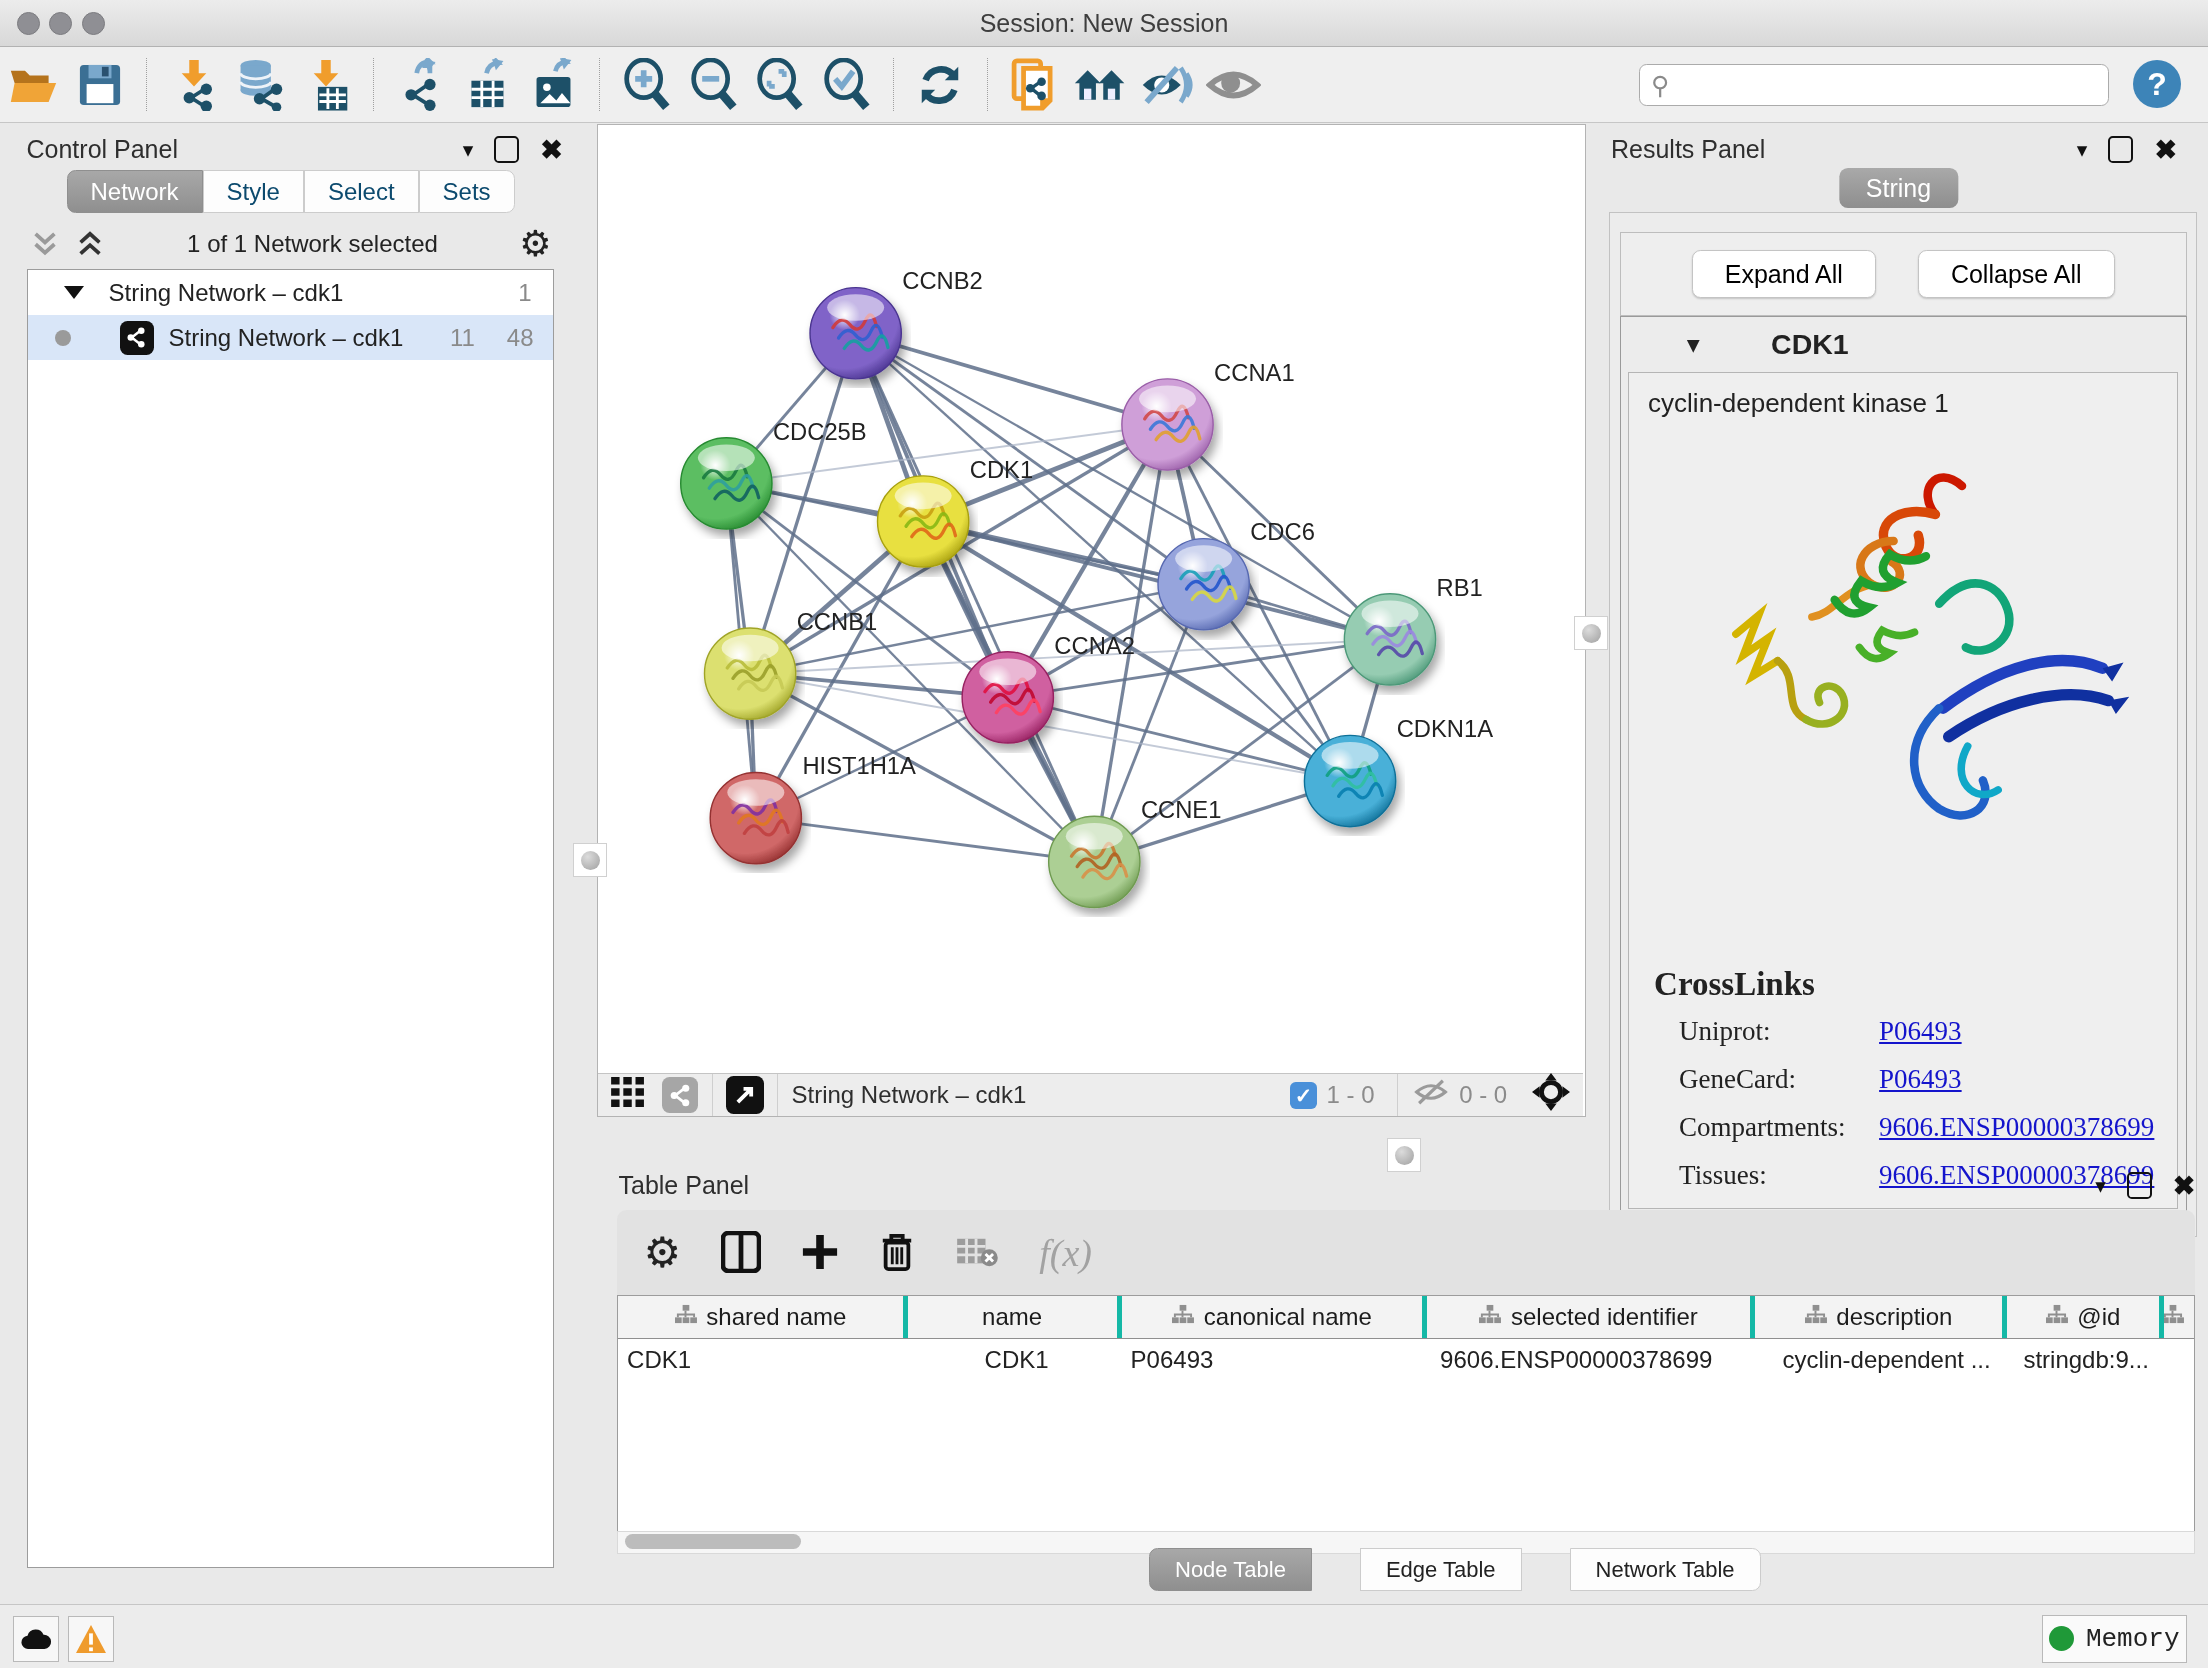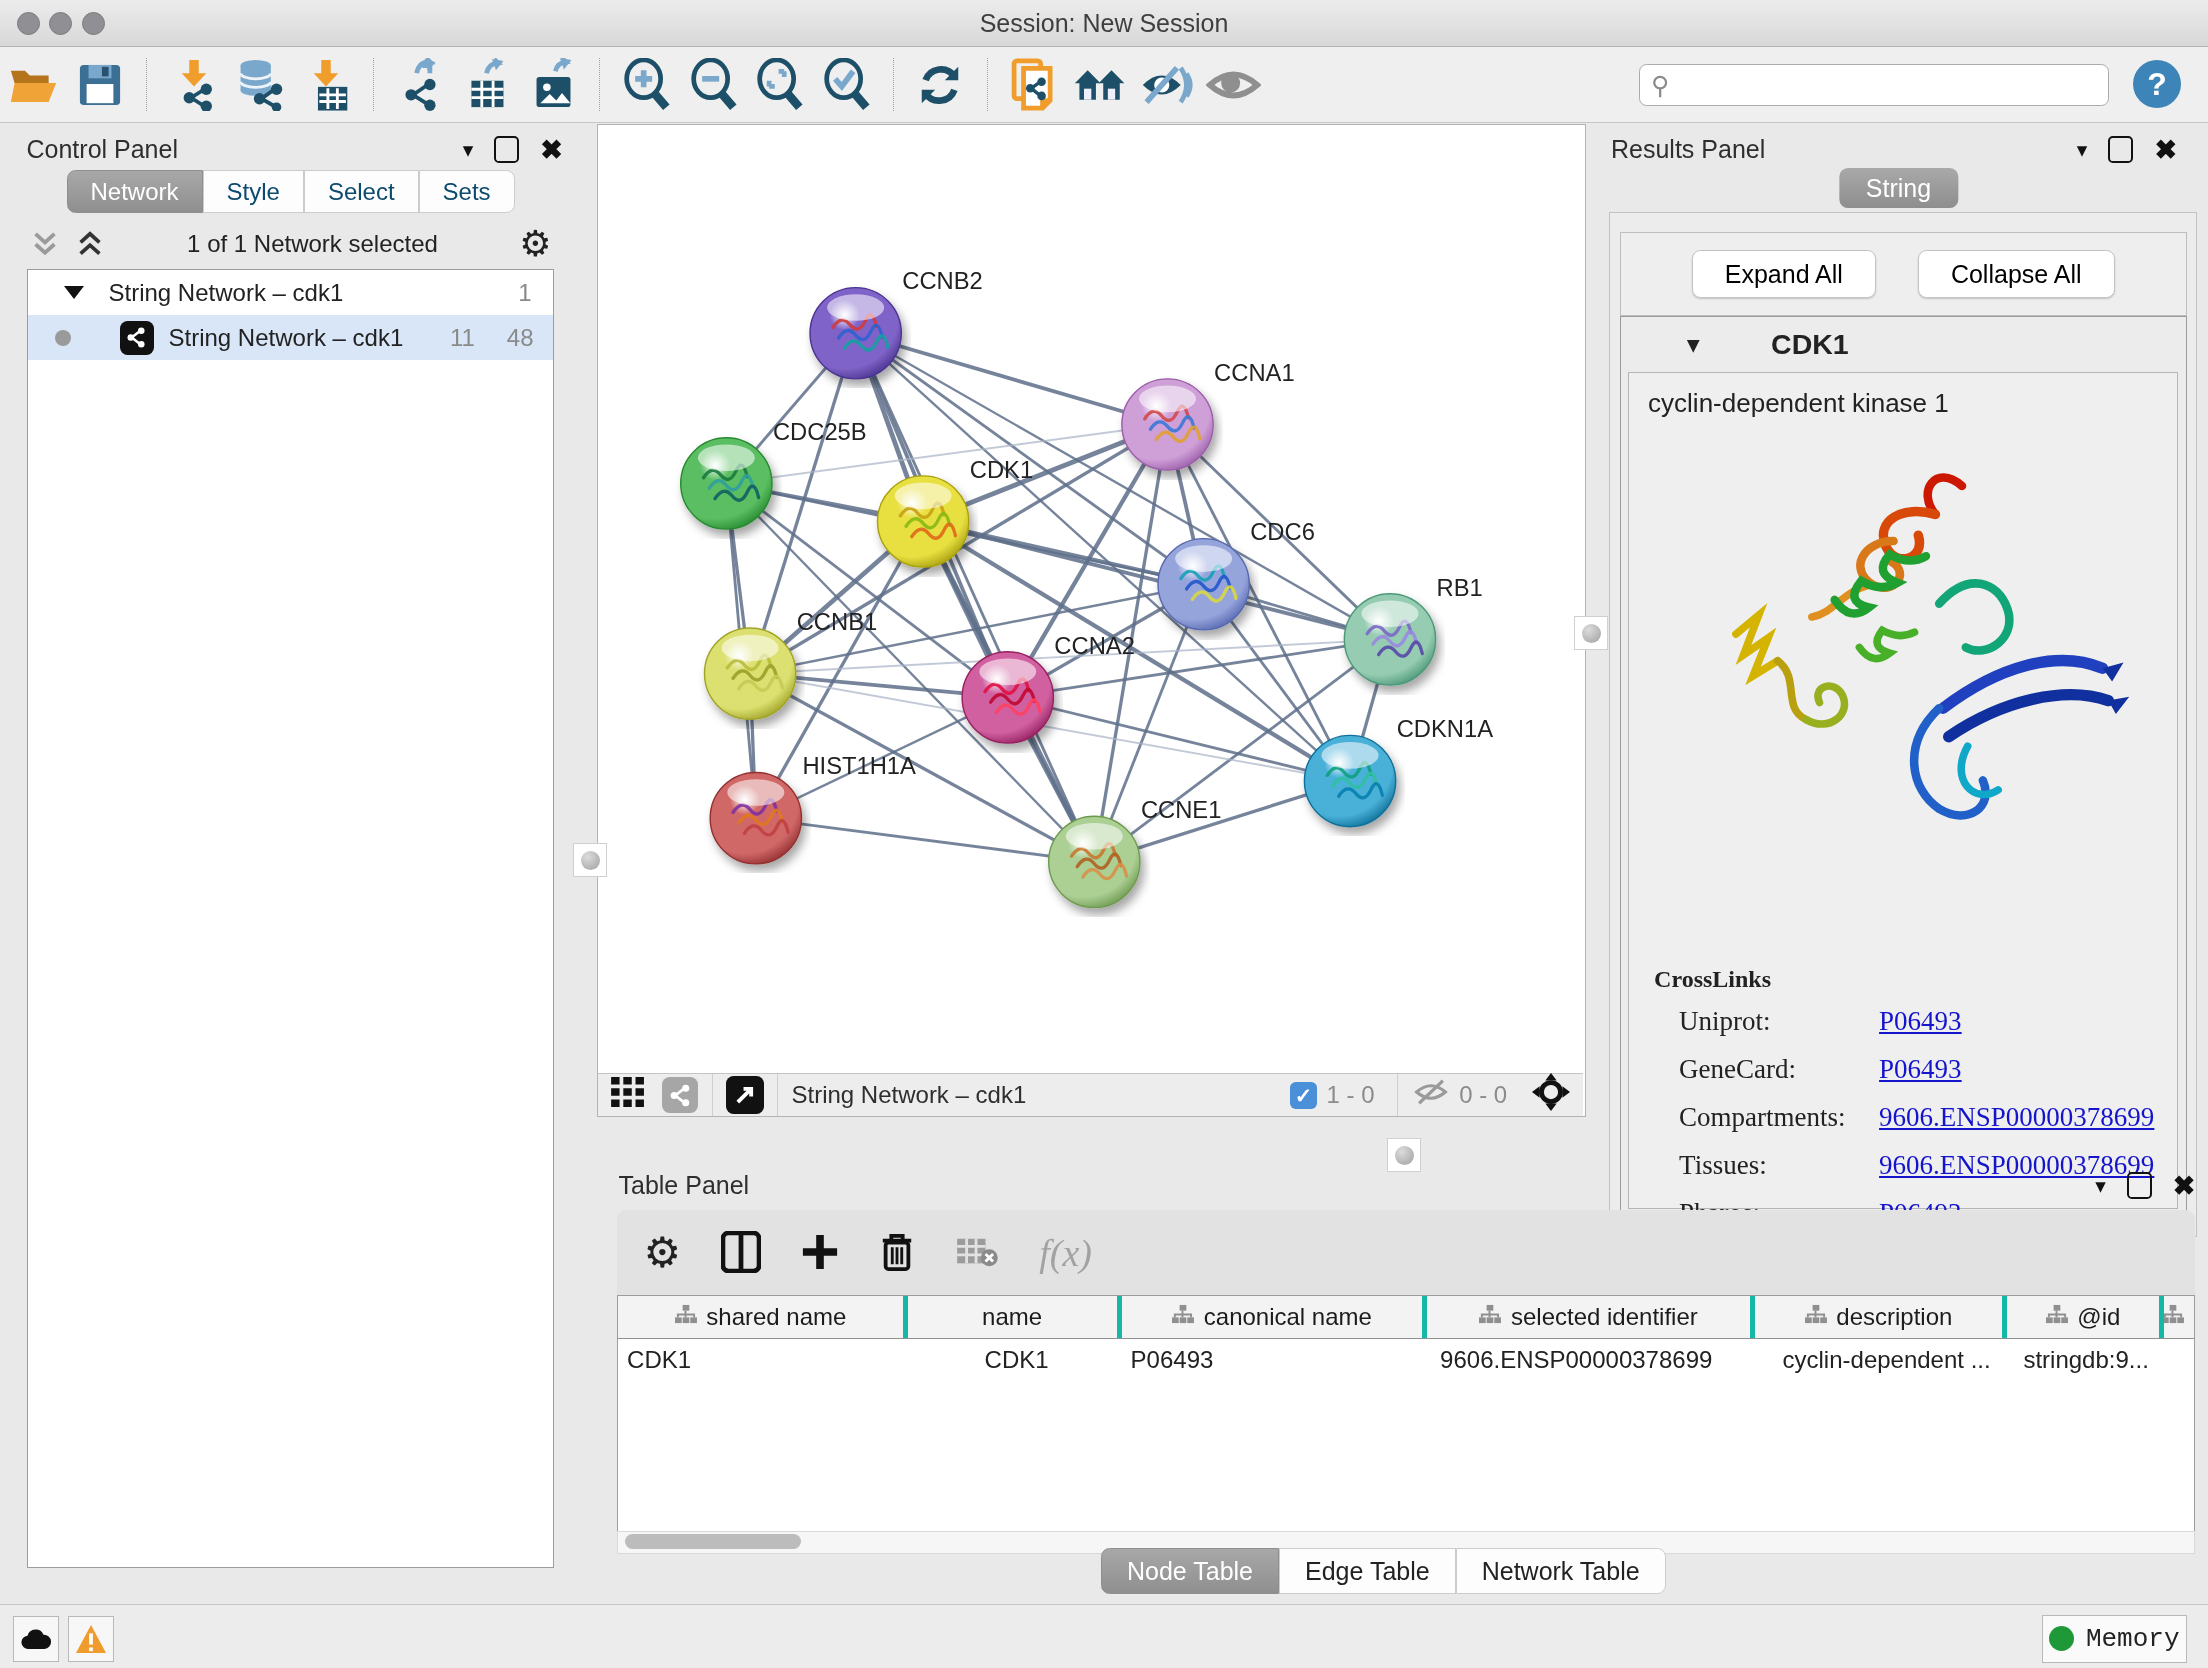--- a/index.html
+++ b/index.html
@@ -63,40 +63,40 @@
   .rp-body{position:absolute;left:15px;right:5.7px;top:86px;bottom:3.8px;background:#ececec;border:1px solid #c2c2c2;}
   .rp-btnrow{position:absolute;left:9.5px;right:9.5px;top:11.4px;height:82px;border:1px solid #bdbdbd;
     display:flex;align-items:center;justify-content:center;gap:42px;background:#eeeeee;margin-top:8px;}
   .rp-btn{background:#fff;border:1px solid #c4c4c4;border-radius:8.6px;font-size:25px;padding:8.6px 32px;
     box-shadow:0 1px 1.9px rgba(0,0,0,.18);}
   .cdk-card{position:absolute;left:9.5px;right:9.5px;top:103px;bottom:19px;border:1.9px solid #9a9a9a;background:#ececec;}
   .cdk-head{height:55px;display:flex;align-items:center;font-size:28.5px;font-weight:bold;}
   .cdk-inner{position:absolute;left:7.6px;right:7.6px;top:55px;bottom:7.6px;border:1px solid #b5b5b5;background:#efefef;}
   .cdk-desc{font-size:26px;padding:15px 0 0 19px;}
   .crosslinks{font-family:"Liberation Serif",serif;position:absolute;left:25px;top:593px;}
-  .cl-title{font-size:24px;font-weight:bold;margin-bottom:13.3px;}
+  .cl-title{font-size:33px;font-weight:bold;margin-bottom:13.3px;}
   .cl-row{display:flex;font-size:27px;margin-bottom:17px;}
   .cl-label{width:200px;padding-left:25px;}
   .cl-link{color:#1414cc;text-decoration:underline;}
   
   .table-panel{position:absolute;left:609px;top:1166px;width:1594px;height:430px;}
   .tp-head{position:absolute;left:9.5px;top:3.8px;right:7.6px;display:flex;justify-content:space-between;align-items:center;}
   .tp-toolbar{position:absolute;left:7.6px;top:44px;right:7.6px;height:86px;background:#e2e2e2;
     border-radius:9.5px 9.5px 0 0;display:flex;align-items:center;padding-left:27px;gap:40px;}
   .tp-table{position:absolute;left:7.6px;top:129px;right:7.6px;height:236px;background:#fff;border:1.9px solid #9c9c9c;overflow:hidden;}
   .th-row{display:flex;height:42px;background:#f3f3f3;border-bottom:1.9px solid #8f8f8f;}
   .th-cell{display:flex;align-items:center;justify-content:center;gap:9.5px;font-size:24px;color:#1c1c1c;
     border-right:5px solid #14b8a6;flex:0 0 auto;overflow:hidden;white-space:nowrap;}
   .td-row{display:flex;height:42px;}
   .td-cell{font-size:24px;display:flex;align-items:center;flex:0 0 auto;overflow:hidden;white-space:nowrap;padding-left:9.5px;}
   .td-cell.center{justify-content:center;padding-left:0;}
   .hscroll{position:absolute;left:7.6px;right:7.6px;top:365px;height:21px;background:#f6f6f6;border:1px solid #d9d9d9;}
   .hthumb{position:absolute;left:7.6px;top:1.9px;width:176px;height:15px;border-radius:7.6px;background:#bcbcbc;}
   .tp-tabs{position:absolute;left:492px;top:382px;display:flex;}
-  .tp-tab{font-size:25px;padding:7.6px 25px;background:#fdfdfd;border:1px solid #cccccc;}
+  .tp-tab{font-size:22px;padding:7.6px 25px;background:#fdfdfd;border:1px solid #cccccc;margin-left:48px;}
   .tp-tab:first-child{border-radius:8.6px 0 0 8.6px;}
   .tp-tab:last-child{border-radius:0 8.6px 8.6px 0;}
   .tp-tab.sel{background:linear-gradient(#a8a8a8,#8f8f8f);color:#fff;border-color:#8f8f8f;}
   
   .statusbar{position:absolute;left:0;top:1604px;width:100%;height:65px;background:#ececec;border-top:1px solid #c6c6c6;}
   .sb-btn{position:absolute;top:11.4px;width:44px;height:44px;background:#f7f7f7;border:1.9px solid #b9b9b9;
     display:flex;align-items:center;justify-content:center;}
   .memory-btn{position:absolute;right:21px;top:9.5px;width:143px;height:46px;background:#fafafa;border:1.9px solid #b9b9b9;
     display:flex;align-items:center;justify-content:center;gap:11.4px;font-size:26px;font-family:Liberation Mono, monospace;}
   .mem-dot{width:25px;height:25px;border-radius:50%;background:#1f9938;}

